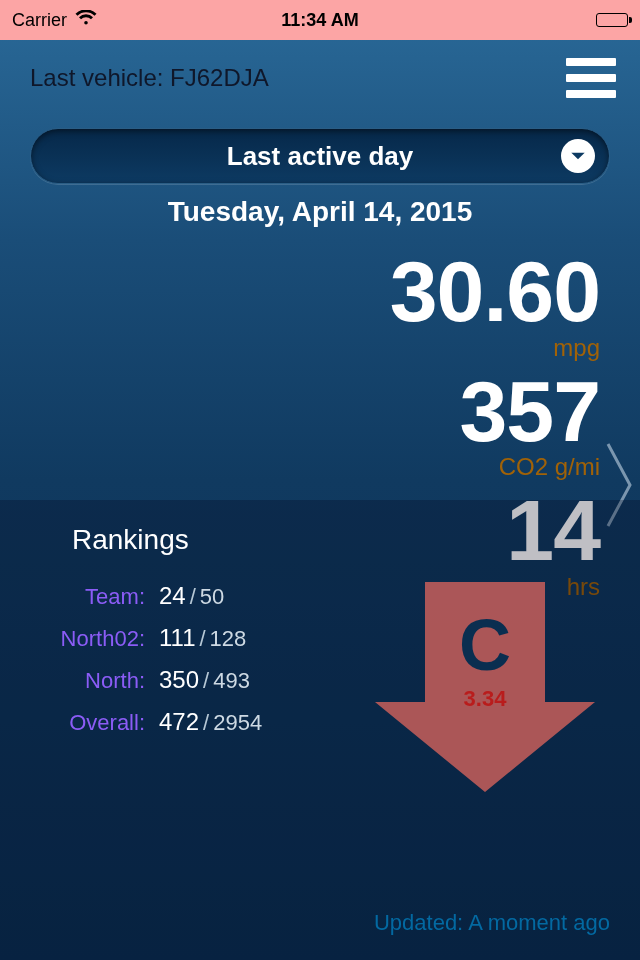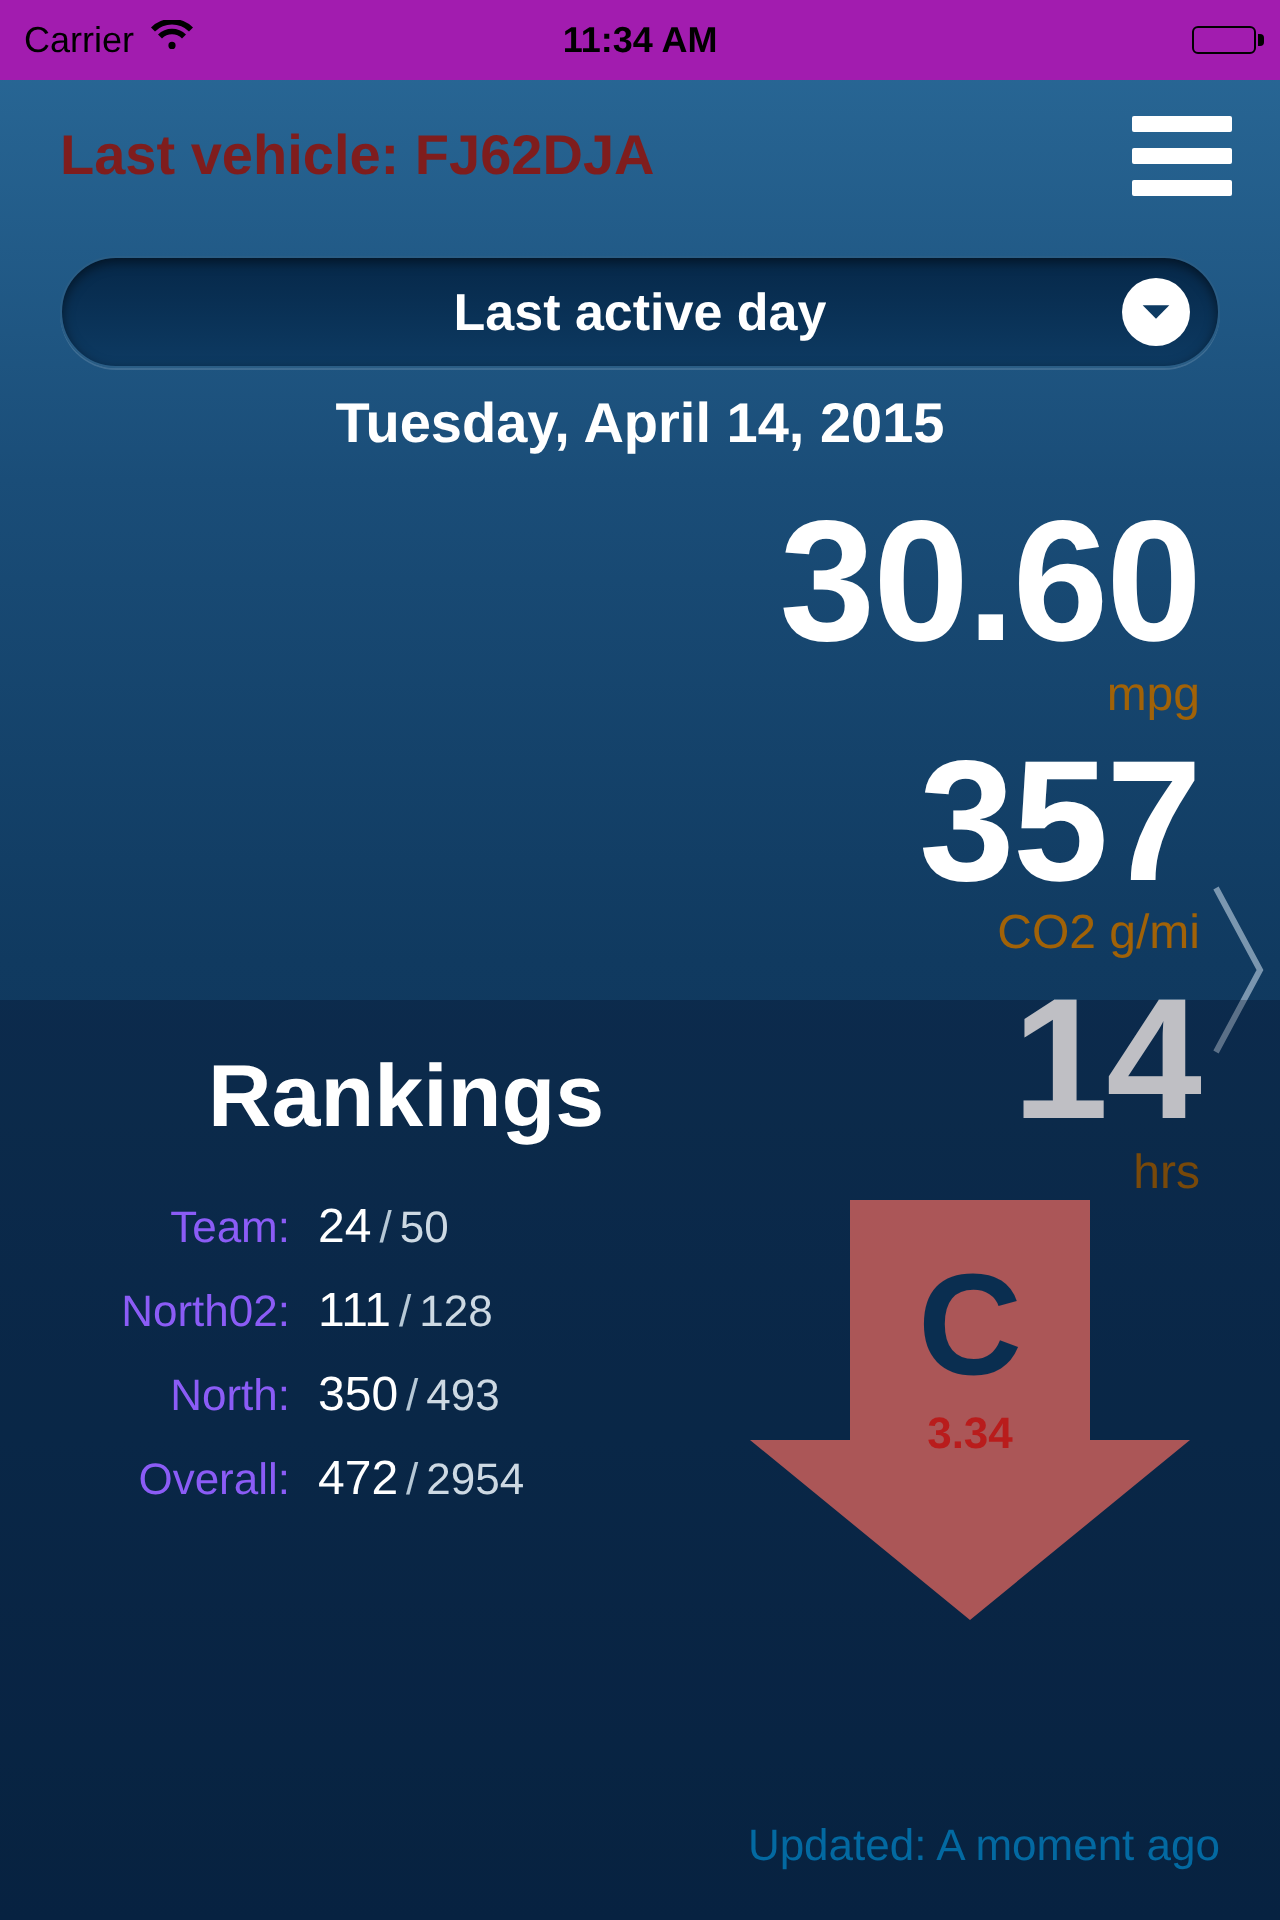--- a/index.html
+++ b/index.html
@@ -1,30 +1,30 @@
 <!DOCTYPE html>
 <html><head>
 <meta charset="utf-8">
 <style>
   * { box-sizing: border-box; margin: 0; padding: 0; }
   html, body { width: 640px; height: 960px; overflow: hidden; font-family: -apple-system, Helvetica, Arial, sans-serif; }
   body { background: linear-gradient(to bottom, #2a6a99 0%, #1a4d78 25%, #103a60 50%, #0a2e50 100%); color: #fff; position: relative; }
 
   
-  .status-bar { height: 40px; background: #a21caf; color: #000; display: flex; align-items: center; justify-content: space-between; padding: 0 12px; font-size: 18px; font-weight: 500; }
+  .status-bar { height: 40px; background: #fca5a5; color: #000; display: flex; align-items: center; justify-content: space-between; padding: 0 12px; font-size: 18px; font-weight: 500; }
   .status-left { display: flex; align-items: center; gap: 8px; }
   .status-center { position: absolute; left: 50%; transform: translateX(-50%); font-weight: 600; }
   .status-right { display: flex; align-items: center; }
   .battery { width: 32px; height: 14px; border: 1.5px solid #000; border-radius: 3px; position: relative; }
   .battery::after { content: ""; position: absolute; right: -5px; top: 3px; width: 3px; height: 6px; background: #000; border-radius: 0 2px 2px 0; }
   .battery-fill { background: #000; width: 100%; height: 100%; border-radius: 1px; }
 
   
   .header { display: flex; align-items: center; justify-content: space-between; padding: 18px 24px 10px 30px; }
-  .last-vehicle { font-size: 28px; font-weight: 700; color: #7f1d1d; }
+  .last-vehicle { font-size: 24px; font-weight: 400; color: #0f172a; }
   .menu-btn { width: 50px; height: 40px; display: flex; flex-direction: column; justify-content: space-between; cursor: pointer; }
   .menu-btn span { display: block; height: 8px; background: #fff; border-radius: 1px; }
 
   
   .dropdown { margin: 20px 30px 10px; height: 56px; border-radius: 30px; background: linear-gradient(to bottom, #062849, #0d3a62); border: 1px solid #2a5d85; box-shadow: inset 0 2px 6px rgba(0,0,0,.5), 0 1px 0 rgba(255,255,255,.15); display: flex; align-items: center; justify-content: center; position: relative; cursor: pointer; }
   .dropdown-label { font-size: 26px; font-weight: 700; color: #fff; }
   .dropdown-circle { position: absolute; right: 14px; top: 50%; transform: translateY(-50%); width: 34px; height: 34px; border-radius: 50%; background: #fff; display: flex; align-items: center; justify-content: center; }
   .dropdown-circle svg { width: 20px; height: 20px; fill: #0d3a62; }
 
   
@@ -34,21 +34,21 @@
   .stats { display: grid; grid-template-columns: 1fr; padding: 0 40px; margin-top: 20px; text-align: right; }
   .stat-value { font-size: 86px; font-weight: 700; line-height: 1.02; letter-spacing: -1px; }
   .stat-unit { font-size: 24px; font-weight: 400; color: #a16207; margin-top: -2px; margin-bottom: 6px; }
 
   
   .next-chevron { position: absolute; right: 4px; top: 440px; cursor: pointer; }
   .next-chevron svg { width: 34px; height: 90px; stroke: #a8bed1; stroke-width: 3; fill: none; opacity: .7; }
 
   
   .rankings-wrap { position: absolute; left: 0; right: 0; top: 500px; bottom: 0; background: rgba(0,0,20,.25); padding: 24px 30px 0 30px; }
-  .rankings-title { font-size: 44px; font-weight: 700; margin-left: 74px; margin-bottom: 26px; }
+  .rankings-title { font-size: 28px; font-weight: 400; margin-left: 42px; margin-bottom: 26px; }
   .rankings-body { display: flex; }
   .rank-table { flex: 0 0 330px; }
   .rank-row { display: flex; align-items: baseline; margin-bottom: 14px; font-size: 22px; }
   .rank-label { flex: 0 0 115px; text-align: right; color: #8b5cf6; font-weight: 400; }
   .rank-pos { font-weight: 400; margin-left: 14px; font-size: 24px; }
   .rank-sep { color: #b6c8d6; margin: 0 4px; }
   .rank-total { color: #cdd9e3; }
 
   
   .grade { position: relative; margin-left: 10px; }

